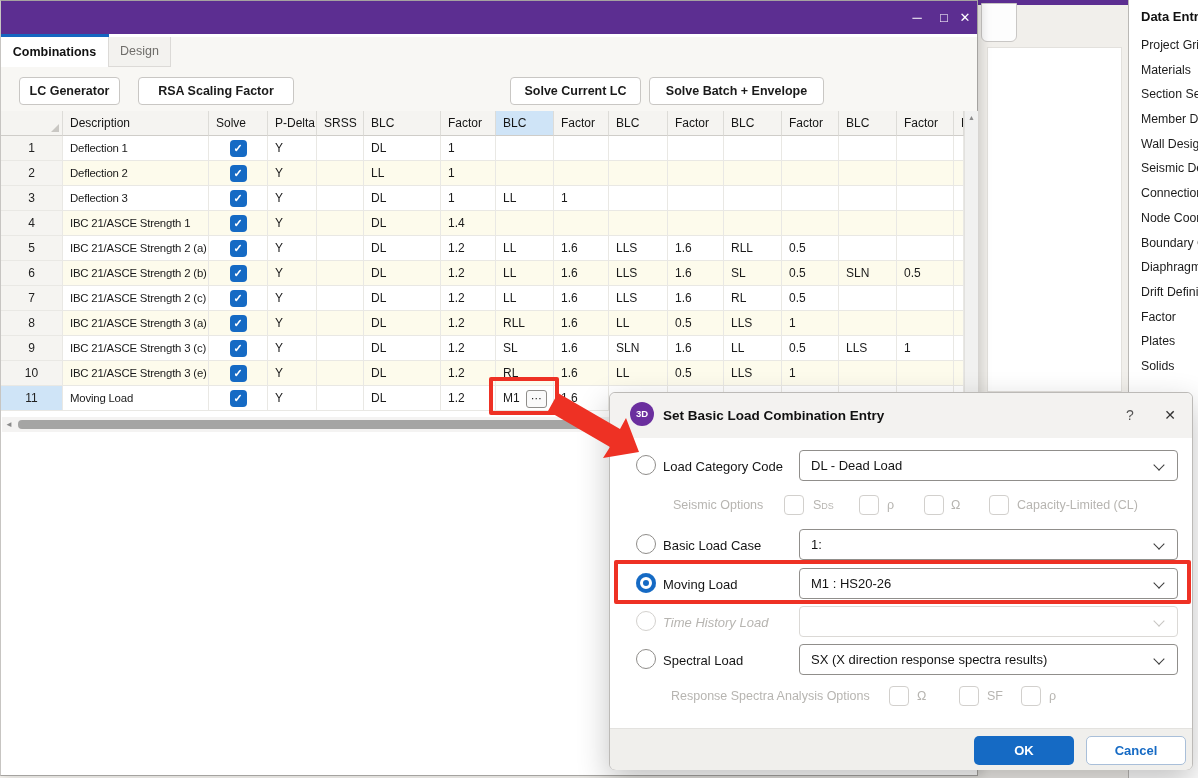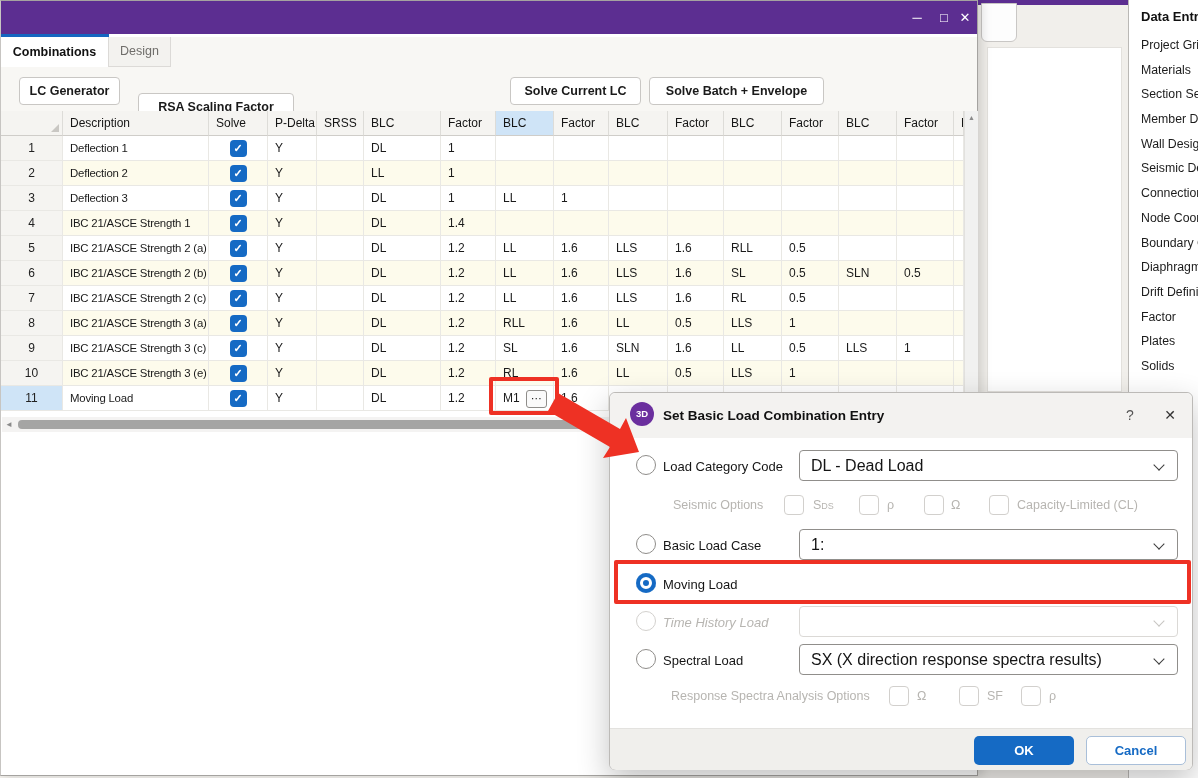--- a/index.html
+++ b/index.html
@@ -38,21 +38,21 @@
   #tab-combinations { left:0; top:36px; width:107px; height:30px; background:#fff;
     font-size:12.5px; font-weight:700; color:#111; line-height:30px; text-align:center; }
   #tab-design { left:107px; top:36px; width:63px; height:30px; background:#f3f2ef;
     border:1px solid #dcdad7; border-top:none; font-size:12.5px; color:#6f6d6a;
     line-height:29px; text-align:center; }
   #lc-toolbar { left:0; top:66px; width:976px; height:44px; background:#f8f7f4; }
   .tb-btn { position:absolute; top:76px; height:28px; background:#fff;
     border:1px solid #c9c7c4; border-radius:4px; font-size:12.5px; font-weight:600;
     color:#1a1a1a; text-align:center; line-height:26px; cursor:default; }
   #btn-lcgen { left:18px; width:101px; }
-  #btn-rsa { left:137px; width:156px;margin-top:16px; }
+  #btn-rsa { left:137px; width:156px; }
   #btn-solve-current { left:509px; width:131px; }
   #btn-solve-batch { left:648px; width:175px; }
   #btn-solve-env { left:825px; width:150px; }
 
   
   #grid { left:0; top:110px; width:963px; }
   .grow { display:flex; height:25px; background:#fff; }
   .grow.alt { background:#fdfbec; }
   .gcell { flex:none; height:25px; border-right:1px solid #e9e8e4;
     border-bottom:1px solid #e9e8e4; padding-left:7px; font-size:12px;
@@ -99,21 +99,21 @@
   #dlg-close { left:546px; top:0; width:28px; height:45px; line-height:45px;
     text-align:center; font-size:14px; color:#333; }
   .radio { position:absolute; width:20px; height:20px; border-radius:50%;
     background:#fff; border:1px solid #8f8d8a; }
   .radio.on { border:none; background:#156ac4;
     box-shadow:inset 0 0 0 4px #156ac4, inset 0 0 0 7px #fff; }
   .radio.dis { border:1px solid #d3d1ce; }
   .dlbl { position:absolute; font-size:13px; color:#151515; white-space:nowrap; }
   .dlbl.dis { color:#b7b5b1; }
   .dd { position:absolute; width:379px; height:31px; background:#fff;
-    border:1px solid #908e8b; border-radius:4px; font-size:16px; color:#141414;
+    border:1px solid #908e8b; border-radius:4px; font-size:13px; color:#141414;
     line-height:29px; padding-left:11px; white-space:nowrap; overflow:hidden; }
   .dd .chev { position:absolute; right:14px; top:10px; width:8px; height:8px;
     border-left:1.6px solid #3c3c3c; border-bottom:1.6px solid #3c3c3c;
     transform:rotate(-45deg); }
   .dd.dis { border-color:#dbd9d6; }
   .dd.dis .chev { border-color:#c7c5c2; }
   .cb { position:absolute; width:20px; height:20px; border:1px solid #d2d0cd;
     border-radius:4px; background:#fff; }
   .cblbl { position:absolute; font-size:12.5px; color:#b7b5b1; white-space:nowrap; }
   .cblbl .subcaps { font-size:9px; }
@@ -457,20 +457,24 @@
 
   <span class="radio" style="left:26px; top:141px;"></span>
   <span class="dlbl" style="left:53px; top:145px;">Basic Load Case</span>
   <div class="dd" style="left:189px; top:136px;">
     <span>1:</span>
     <span class="chev"></span>
   </div>
 
   <span class="radio on" style="left:26px; top:180px;"></span>
   <span class="dlbl" style="left:53px; top:184px;">Moving Load</span>
+  <div class="dd" style="left:189px; top:175px;">
+    <span>M1 : HS20-26</span>
+    <span class="chev"></span>
+  </div>
 
   <span class="radio dis" style="left:26px; top:218px;"></span>
   <span class="dlbl dis" style="left:53px; top:222px;font-style:italic;">Time History Load</span>
   <div class="dd dis" style="left:189px; top:213px;">
     <span></span>
     <span class="chev"></span>
   </div>
 
   <span class="radio" style="left:26px; top:256px;"></span>
   <span class="dlbl" style="left:53px; top:260px;">Spectral Load</span>

